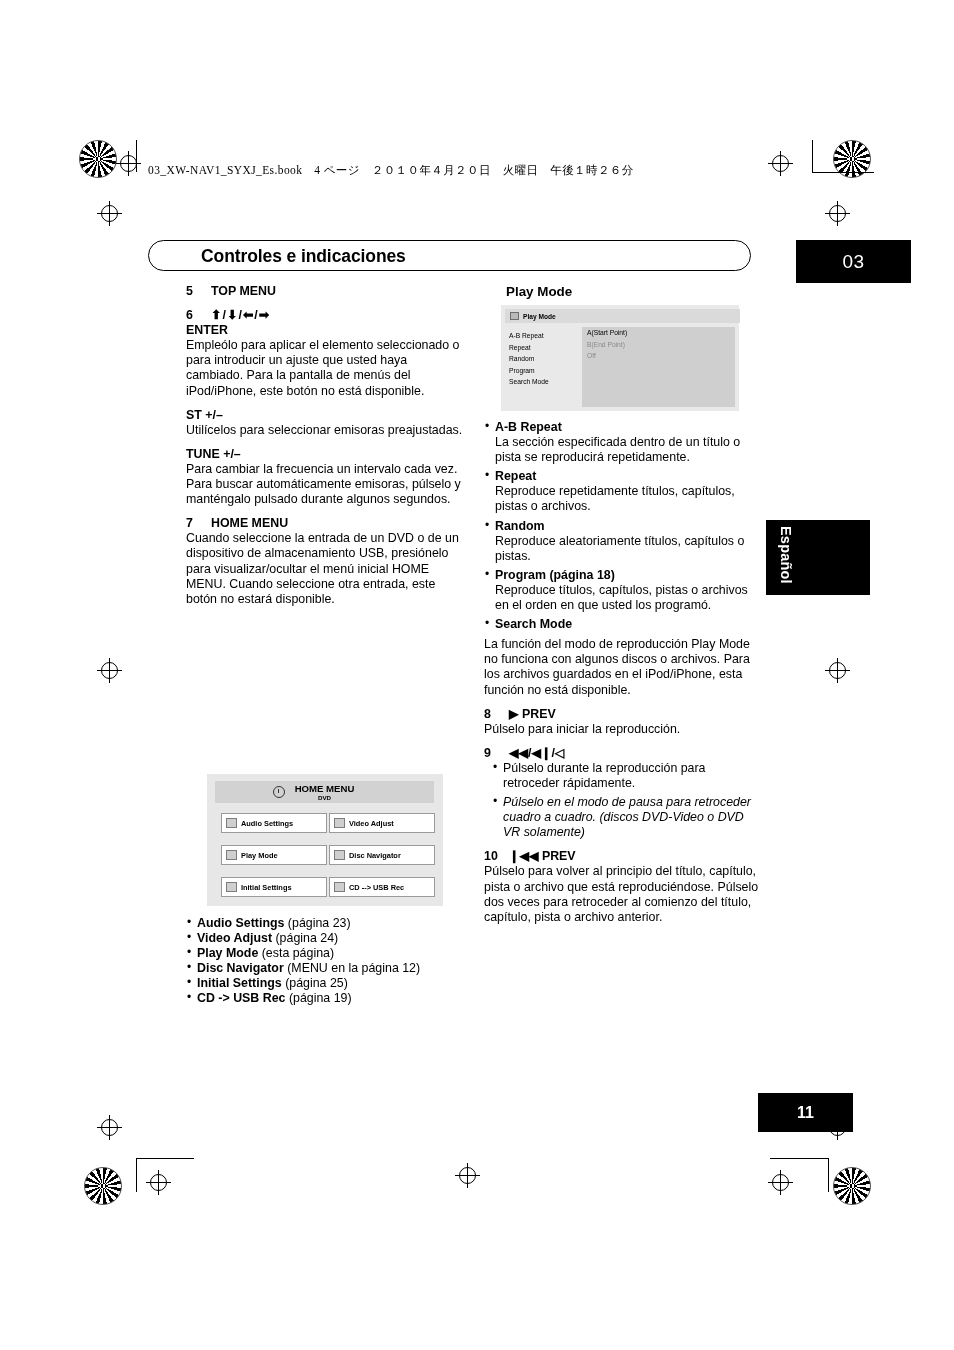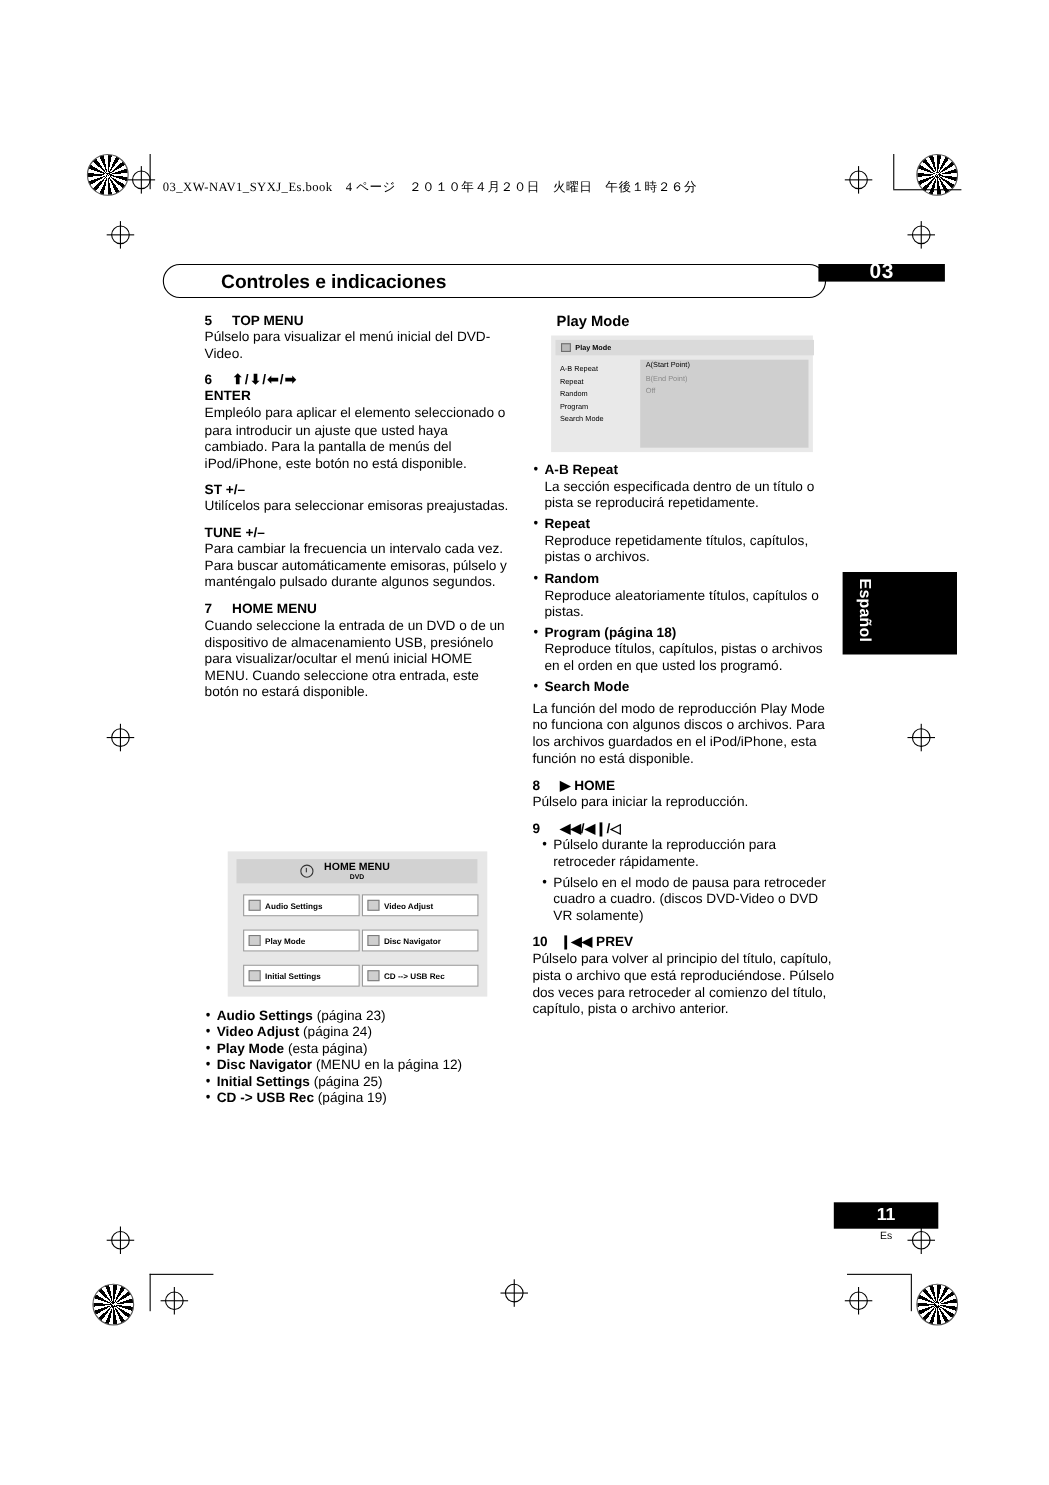--- a/index.html
+++ b/index.html
@@ -69,28 +69,28 @@
   .titlebar .txt {
     position: absolute;
     left: 52px;
     top: 5px;
     font-size: 17.5px;
     font-weight: bold;
     letter-spacing: -0.1px;
   }
   .chapbox {
     position: absolute;
-    left: 744px;
+    left: 796px;
     top: 240px;
     width: 115px;
-    height: 16px;
+    height: 43px;
     background: #000;
     color: #fff;
     font-size: 19px;
-    font-weight: bold;
+    font-weight: normal;
     display: flex;
     align-items: center;
     justify-content: center;
     letter-spacing: 0.5px;
   }
 
   
   .sidetab {
     position: absolute;
     left: 766px;
@@ -111,21 +111,21 @@
     top: 6px;
     letter-spacing: 0.2px;
   }
 
   
   .pagenum {
     position: absolute;
     left: 758px;
     top: 1093px;
     width: 95px;
-    height: 24px;
+    height: 39px;
     background: #000;
     color: #fff;
     font-size: 16px;
     font-weight: bold;
     display: flex;
     align-items: center;
     justify-content: center;
   }
   .pagenum-sub {
     position: absolute;
@@ -321,21 +321,20 @@
 
 <div class="pagenum">11</div>
 <div class="pagenum-sub">Es</div>
 
 <div class="col left">
 
   <div class="itemhead">
     <span class="num">5</span>
     <span>TOP MENU</span>
   </div>
-  <p class="para">Púlselo para visualizar el menú inicial del DVD-Video.</p>
 
   <div class="gap"></div>
 
   <div class="itemhead">
     <span class="num">6</span>
     <span class="arrowset">⬆/⬇/⬅/➡</span>
   </div>
   <p class="subhead indent">ENTER</p>
   <p class="para indent">Empleólo para aplicar el elemento seleccionado o para introducir un ajuste que usted haya cambiado. Para la pantalla de menús del iPod/iPhone, este botón no está disponible.</p>
   <div class="gap"></div>
@@ -443,33 +442,33 @@
       <span class="b">Search Mode</span><br>
     </li>
   </ul>
 
   <p class="para" style="margin-top:5px;">La función del modo de reproducción Play Mode no funciona con algunos discos o archivos. Para los archivos guardados en el iPod/iPhone, esta función no está disponible.</p>
 
   <div class="gap"></div>
 
   <div class="itemhead">
     <span class="num">8</span>
-    <span>▶ HOME</span>
+    <span>▶ PREV</span>
   </div>
   <p class="para">Púlselo para iniciar la reproducción.</p>
 
   <div class="gap"></div>
 
   <div class="itemhead">
     <span class="num">9</span>
     <span>◀◀/◀❙/◁</span>
   </div>
   <ul class="bullets" style="margin-left:8px;">
     <li>Púlselo durante la reproducción para retroceder rápidamente.</li>
-    <li style="margin-top:4px;">Púlselo en el modo de pausa para retroceder cuadro a cuadro. (discos DVD-Video o DVD VR solamente)</li>
+    <li style="margin-top:4px;font-style:italic;">Púlselo en el modo de pausa para retroceder cuadro a cuadro. (discos DVD-Video o DVD VR solamente)</li>
   </ul>
 
   <div class="gap"></div>
 
   <div class="itemhead">
     <span class="num">10</span>
     <span>❙◀◀ PREV</span>
   </div>
   <p class="para">Púlselo para volver al principio del título, capítulo, pista o archivo que está reproduciéndose. Púlselo dos veces para retroceder al comienzo del título, capítulo, pista o archivo anterior.</p>
 </div>

